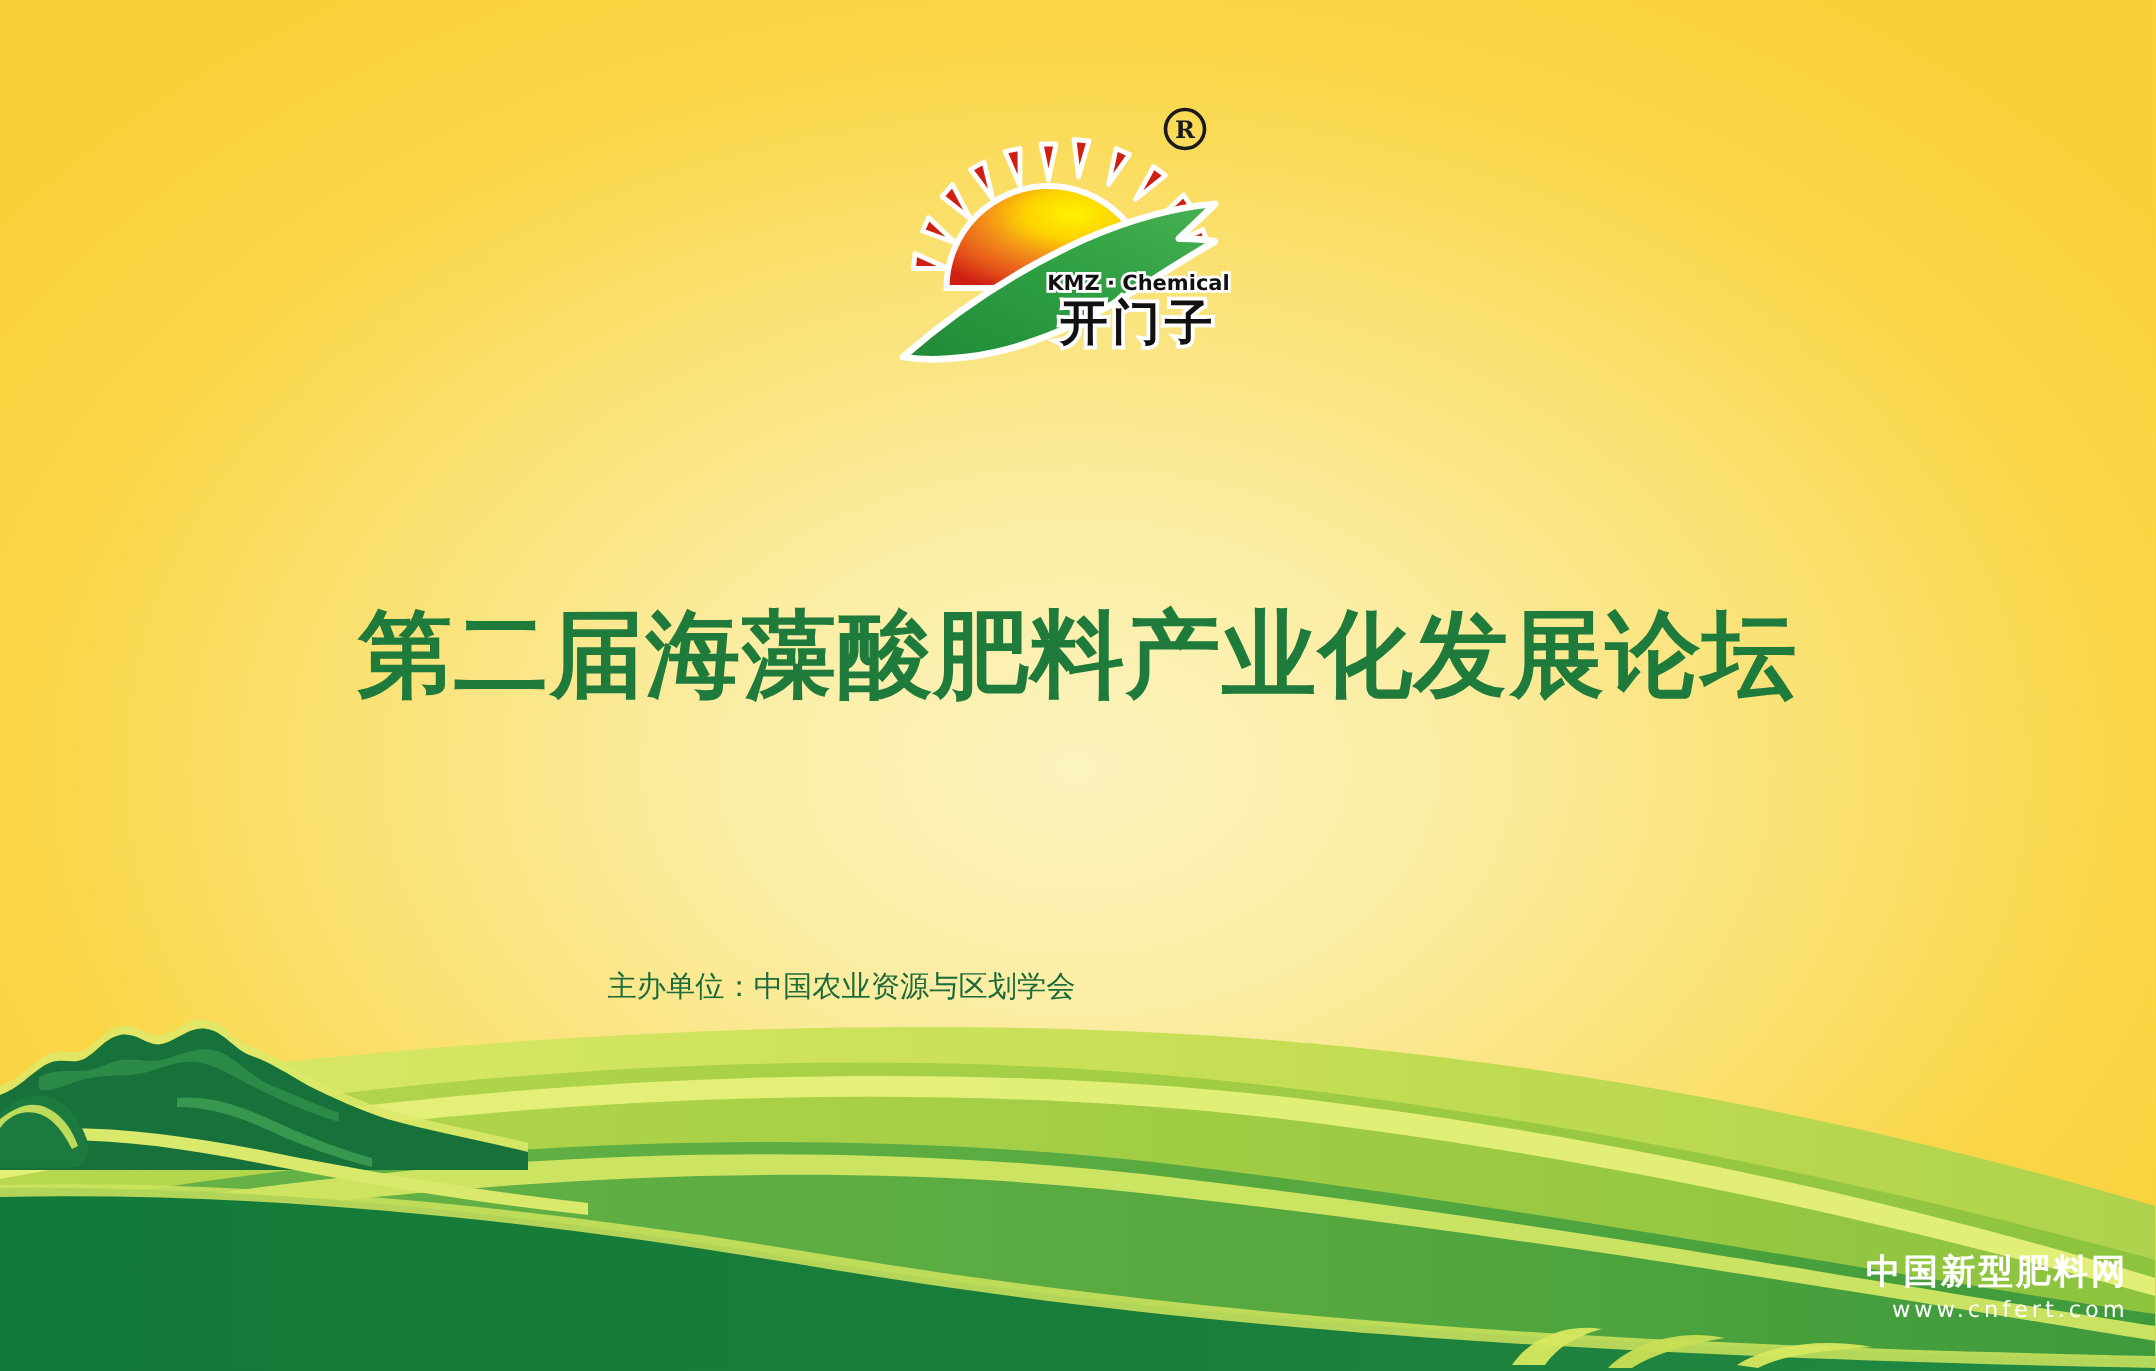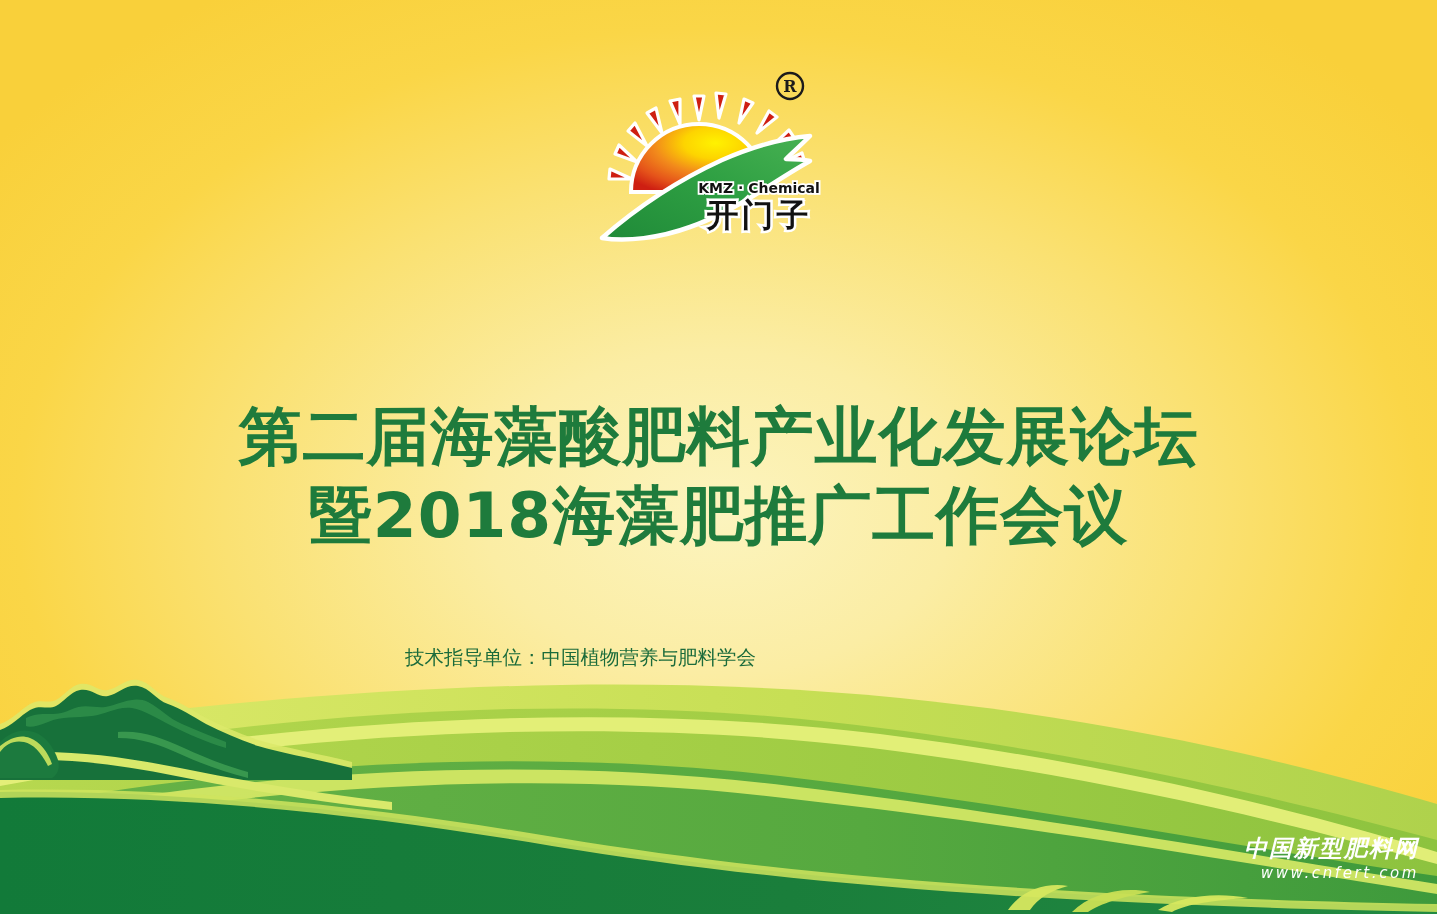--- a/index.html
+++ b/index.html
@@ -74,21 +74,20 @@
     white-space:pre;
   }
   .info .line { display:block; }
 
   
   .watermark {
     position:absolute; right:18px; bottom:30px;
     text-align:right; color:#FFFFFF;
     font-family:"DejaVu Sans","Liberation Sans",sans-serif;
     pointer-events:none;
-    font-style:italic;
   }
   .wm-cn { font-size:23px; font-weight:bold; letter-spacing:2px; line-height:27px; }
   .wm-url { font-size:15px; letter-spacing:2.6px; line-height:22px; }
 </style>
 </head>
 <body>
 
 <div id="poster">
 
   <div class="logo-wrap">
@@ -145,24 +144,22 @@
 
       <g>
         <text class="brand-latin" x="165" y="133" text-anchor="middle" font-family="DejaVu Sans, sans-serif" font-size="14" font-weight="bold" fill="#111111" stroke="#FFFFFF" stroke-width="3.6" paint-order="stroke">KMZ · Chemical</text>
         <text class="brand-cn" x="165" y="166" text-anchor="middle" font-family="DejaVu Sans, sans-serif" font-size="32" font-weight="bold" fill="#111111" letter-spacing="3" stroke="#FFFFFF" stroke-width="5" paint-order="stroke">开门子</text>
       </g>
     </svg>
   </div>
 
 
   <div class="subtitle1">第二届海藻酸肥料产业化发展论坛</div>
-  <div class="subtitle2">暨2018海藻肥推广工作会议</div>
 
   <div class="info">
-    <span class="line">技术指导单位：中国植物营养与肥料学会</span>
     <span class="line">主办单位：中国农业资源与区划学会</span>
     <span class="line">承办单位：中国新型肥料网   开门子海藻农肥应用工程研究中心</span>
     <span class="line">支持单位：青岛海力源生物科技有限公司</span>
     
   </div>
 
   <div class="landscape">
     <svg viewBox="0 0 1437 300" preserveAspectRatio="none" xmlns="http://www.w3.org/2000/svg">
       <defs>
         <linearGradient id="bandPale" x1="0" y1="0" x2="1" y2="0">

